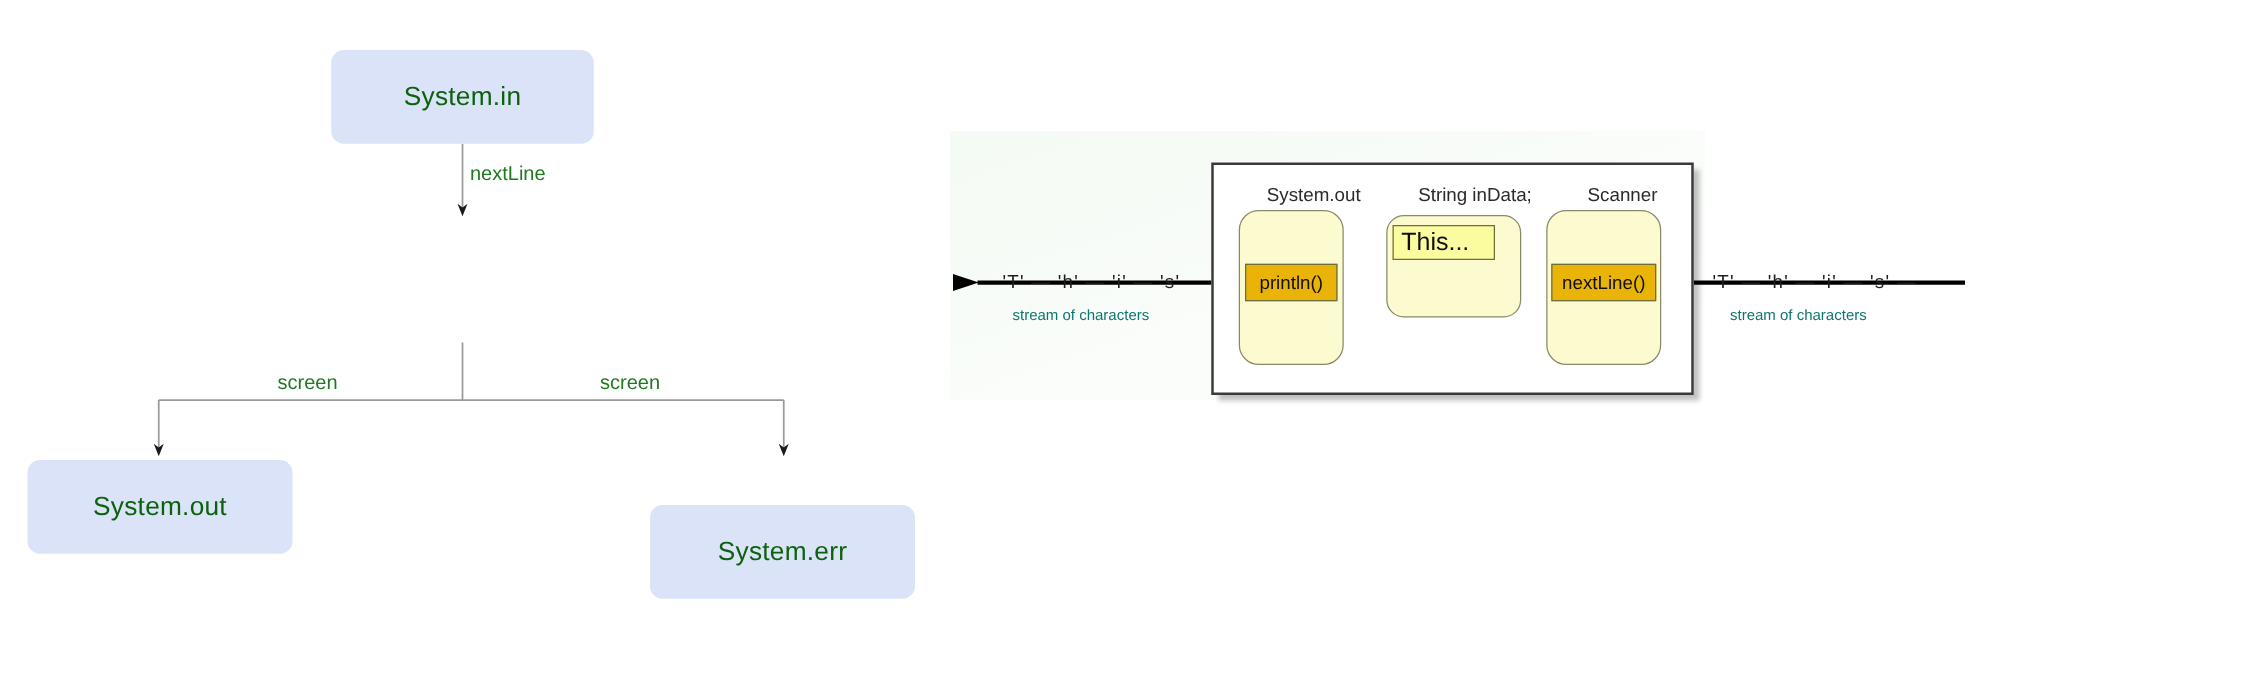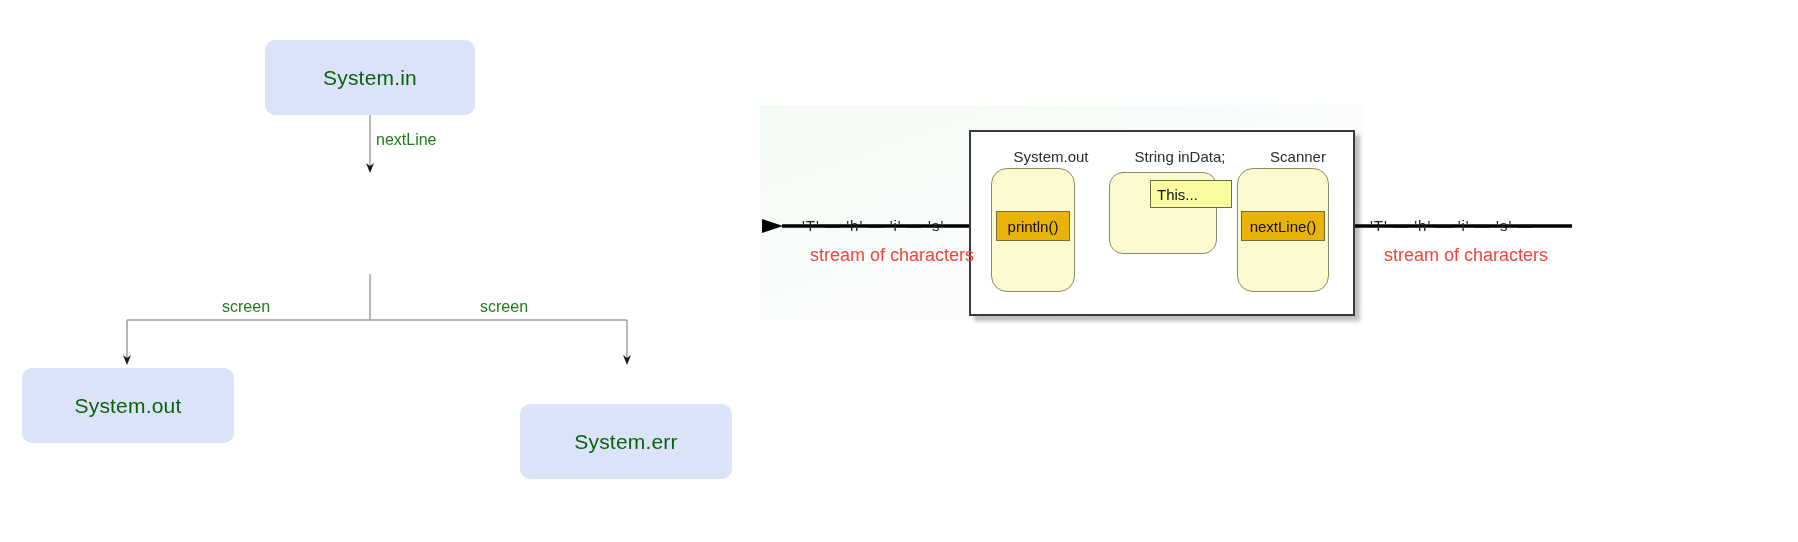--- a/index.html
+++ b/index.html
@@ -116,38 +116,37 @@
   #mb-nextline  { left: 481px; top: 211px; width: 84px;  height: 30px; }
 
   .value-box {
     position: absolute;
     background: #fbfb9f;
     border: 1.6px solid #6e6e3a;
     display: flex;
     align-items: center;
     justify-content: flex-start;
     padding-left: 6px;
-    font-size: 15px;
+    font-size: 20px;
     color: #101010;
     white-space: nowrap;
-    margin-left: 36px;
   }
   #vb-this { left: 354px; top: 180px; width: 82px; height: 28px; }
 
   .stream-chars {
     position: absolute;
     font-size: 15px;
     color: #1d1d1d;
     white-space: nowrap;
     letter-spacing: 1px;
   }
   .stream-caption {
     position: absolute;
-    font-size: 18px;
-    color: #ef4444;
+    font-size: 12px;
+    color: #0f766e;
     white-space: nowrap;
   }
   #stream-chars-left   { left: 42px;  top: 217px; }
   #stream-caption-left { left: 50px;  top: 245px; }
   #stream-chars-right  { left: 610px; top: 217px; }
   #stream-caption-right{ left: 624px; top: 245px; }
 </style>
 </head>
 <body>
 

